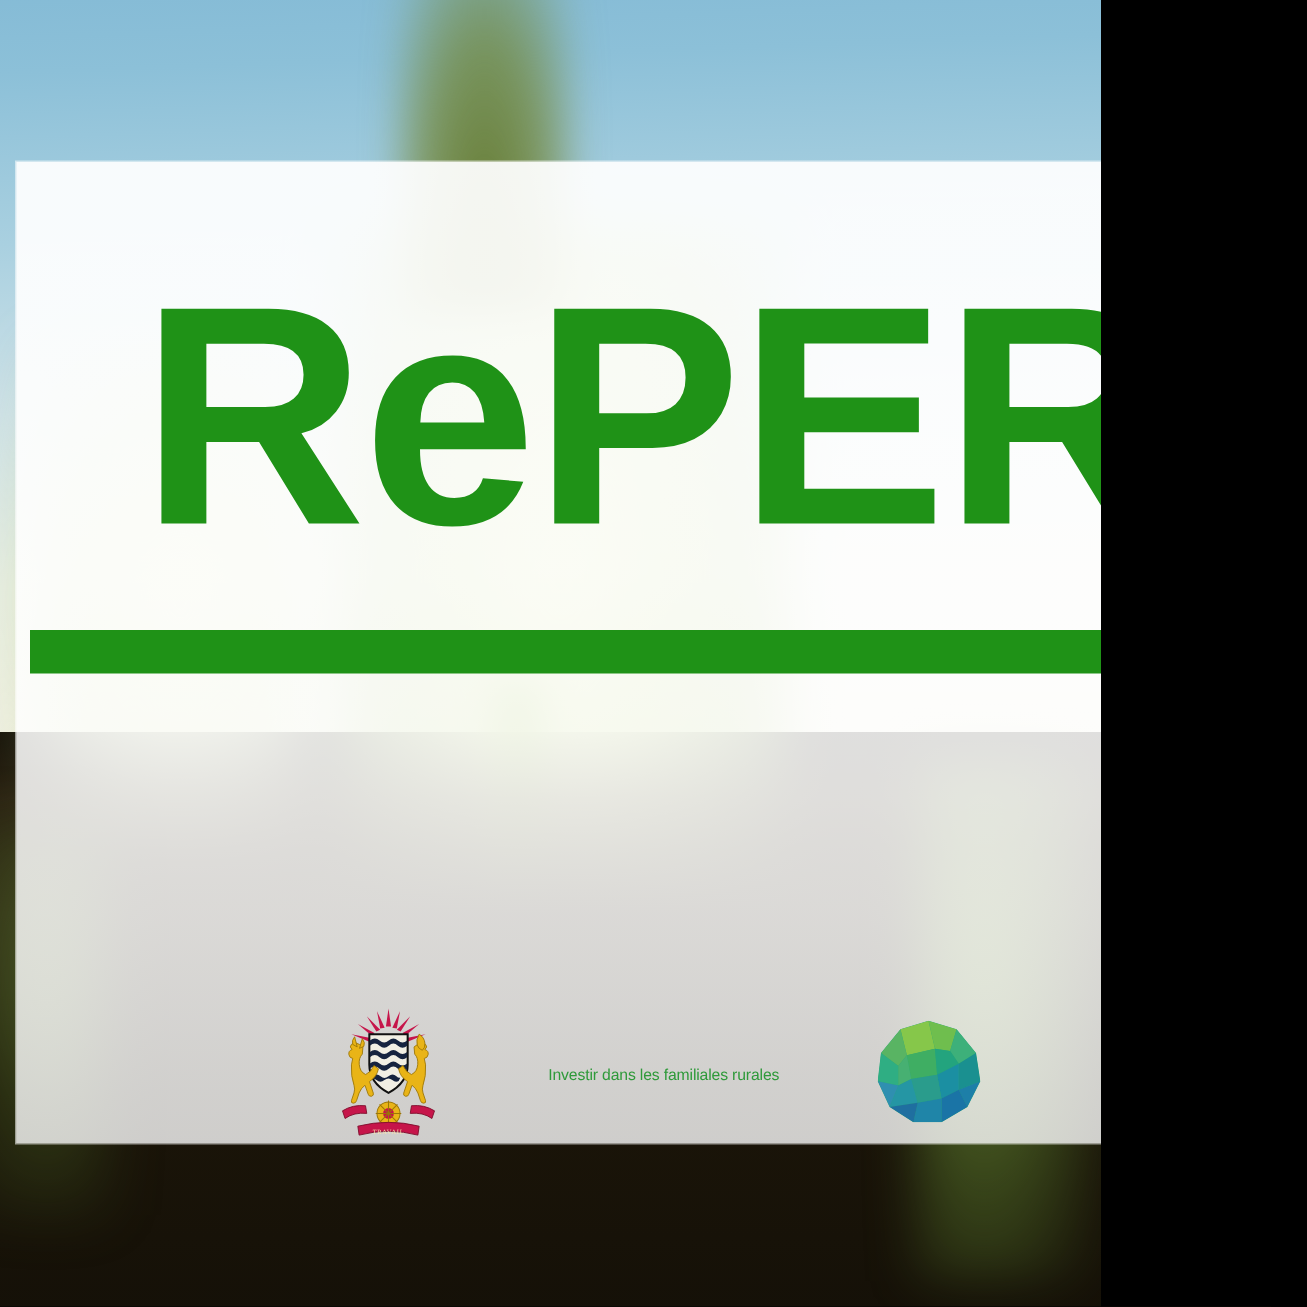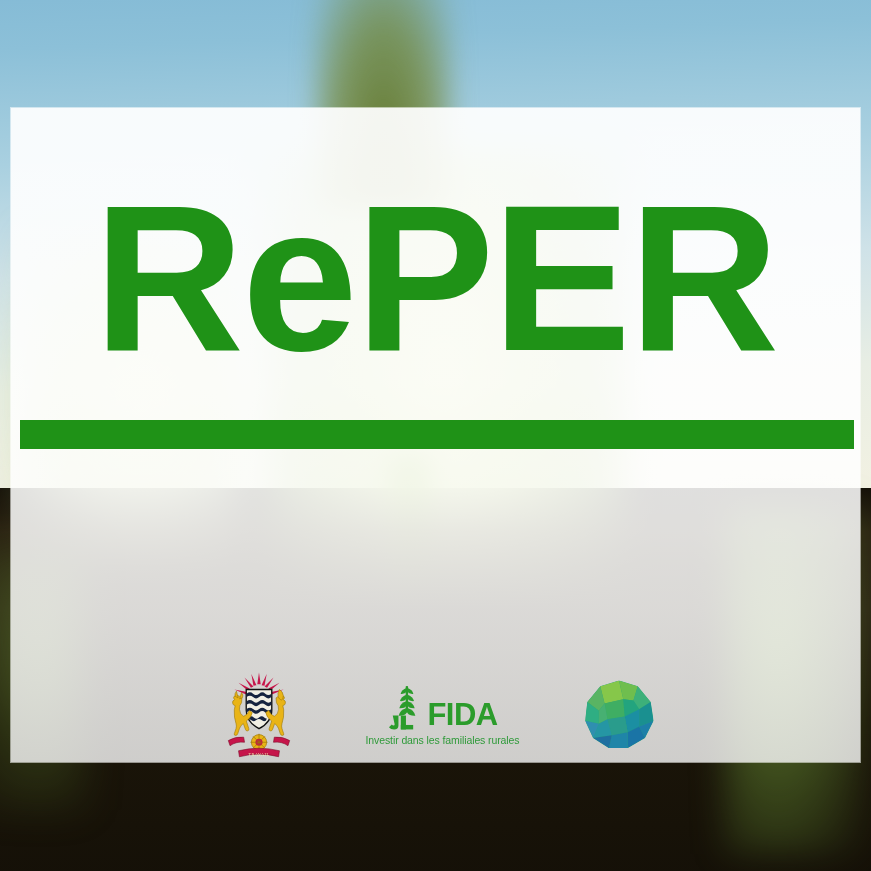--- a/index.html
+++ b/index.html
@@ -2,21 +2,21 @@
 <html><head>
 <meta charset="utf-8">
 <style>
   html, body {
     margin: 0;
     padding: 0;
     background: #000;
   }
   #stage {
     position: relative;
-    width: 871px;
+    width: 734px;
     height: 871px;
     overflow: hidden;
     font-family: "Liberation Sans", sans-serif;
   }
 
   
   .bg-root {
     position: absolute;
     inset: 0;
     overflow: hidden;
@@ -265,42 +265,20 @@
               <line x1="57" y1="79" x2="43" y2="93"></line>
             </g>
             <path d="M26 96 q24-6 48 0 l-1 7 q-23-6-46 0 Z" fill="#c6154a" stroke="#7d0c2b" stroke-width="0.7"></path>
             <text x="50" y="102" text-anchor="middle" font-family="Liberation Serif, serif" font-size="5" fill="#f7e6b0" letter-spacing="0.6">TRAVAIL</text>
           </g>
         </svg>
       </div>
 
       <div class="partner fida">
         <div class="fida-main">
-          <div class="fida-row">
-            <svg class="fida-mark" viewBox="0 0 40 48">
-              <g fill="#2b9c2b">
-                <rect x="18.6" y="2" width="2.6" height="28" rx="1"></rect>
-                <g>
-                  <path d="M19.5 4 q-5 1.5-6.2 6.2 q4.6 0.4 6.2-2.2 Z"></path>
-                  <path d="M20.5 4 q5 1.5 6.2 6.2 q-4.6 0.4-6.2-2.2 Z"></path>
-                  <path d="M19.5 11 q-5.6 1.6-6.9 6.8 q5.1 0.4 6.9-2.4 Z"></path>
-                  <path d="M20.5 11 q5.6 1.6 6.9 6.8 q-5.1 0.4-6.9-2.4 Z"></path>
-                  <path d="M19.5 18 q-6.2 1.8-7.6 7.4 q5.6 0.4 7.6-2.6 Z"></path>
-                  <path d="M20.5 18 q6.2 1.8 7.6 7.4 q-5.6 0.4-7.6-2.6 Z"></path>
-                  <path d="M19.5 25 q-6.8 2-8.3 8.1 q6.2 0.4 8.3-2.9 Z"></path>
-                  <path d="M20.5 25 q6.8 2 8.3 8.1 q-6.2 0.4-8.3-2.9 Z"></path>
-                </g>
-
-                <path d="M4 33 h6 v10.4 q0 4.2-4.6 4.2 q-3.6 0-5.4-2.4 l3-2.8 q0.8 1.2 1.9 1.2 q1.1 0 1.1-1.4 Z" transform="translate(1,0)"></path>
-                <rect x="13.5" y="33" width="5.4" height="14.6"></rect>
-                <rect x="13.5" y="42.9" width="13" height="4.7"></rect>
-              </g>
-            </svg>
-            <div class="fida-word">FIDA</div>
-          </div>
           <div class="fida-tag">Investir dans les familiales rurales</div>
         </div>
       </div>
 
       <div class="partner gcf">
         <svg class="gcf-globe" viewBox="0 0 100 100">
           <defs>
             <clipPath id="poly">
               <polygon points="50,2 76,10 94,32 98,58 86,82 62,96 36,96 14,82 3,58 6,32 24,10"></polygon>
             </clipPath>

